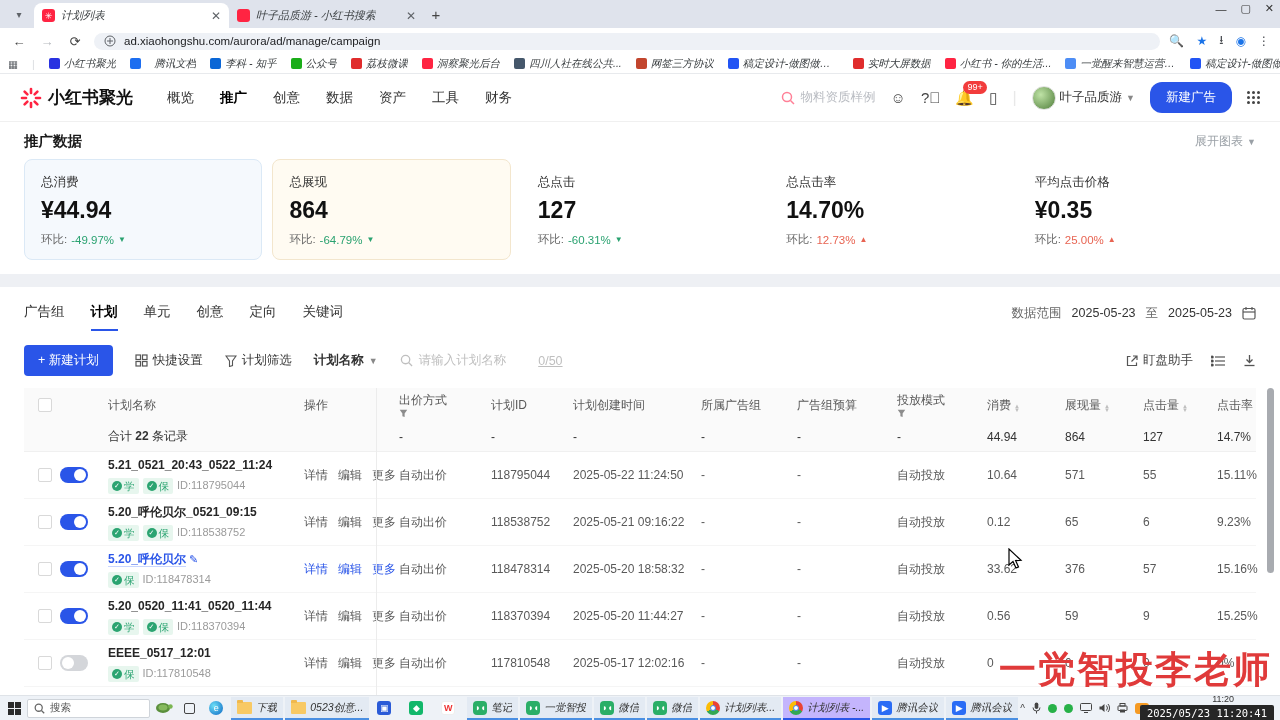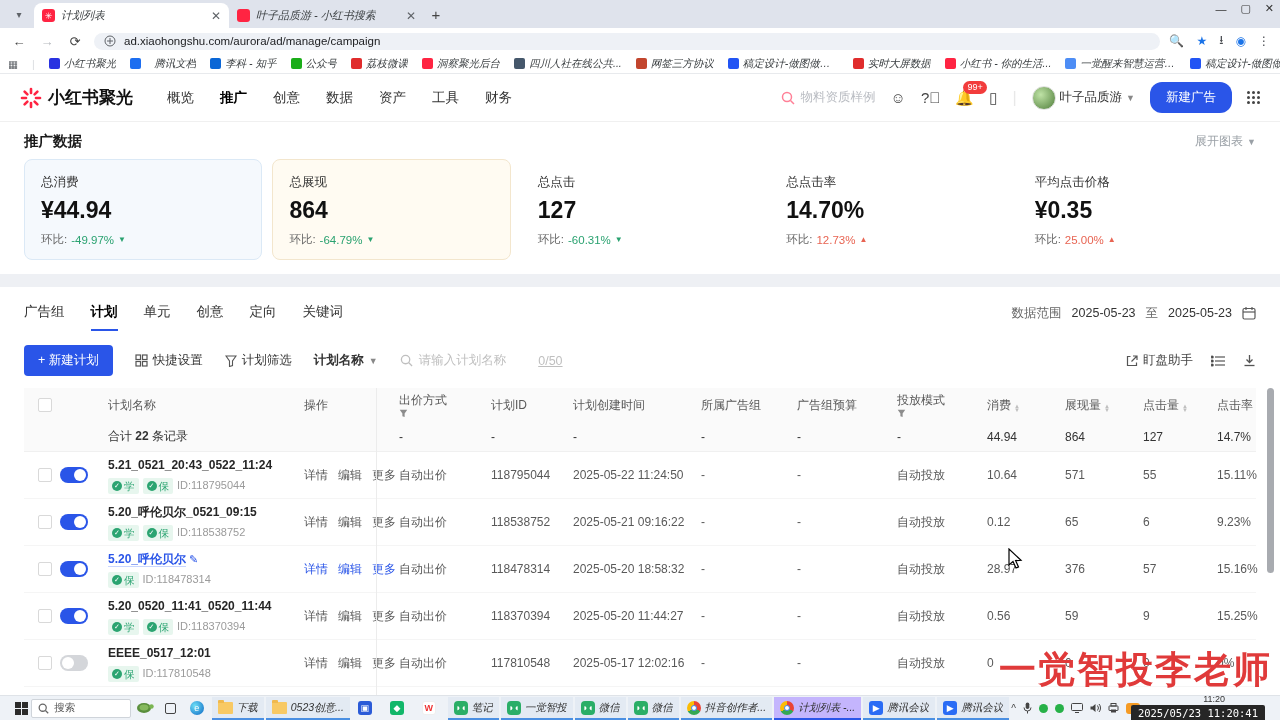--- a/index.html
+++ b/index.html
@@ -88,21 +88,21 @@
   .actions { display:flex; gap:10px; color:#595959; }
   .actions.hl { color:#2a55e8; }
   .sortico { display:inline-flex; flex-direction:column; font-size:6px; color:#bfbfbf; line-height:4px; margin-left:3px; vertical-align:1px; }
   .funnel { margin-left:3px; color:#8c8c8c; font-size:9px; }
   .coldivider { position:absolute; left:352px; top:0; bottom:0; width:1px; background:#ececec; }
   .vscroll { position:absolute; right:-18px; top:0px; width:7px; height:185px; background:#a8abb0; border-radius:4px; }
   .watermark { position:absolute; right:8px; top:645px; font-size:37px; font-weight:700; color:#e03a3a; letter-spacing:2px; white-space:nowrap; z-index:30; }
   .cursor { position:absolute; left:1008px; top:548px; z-index:40; }
 
   
-  .taskbar { position:absolute; left:0; bottom:0; width:1280px; height:25px; background:#eef2f7; border-top:1px solid #dfe3e8; display:flex; align-items:center; gap:2px; padding:0 13px; z-index:20; }
+  .taskbar { position:absolute; left:0; bottom:0; width:1280px; height:25px; background:#eef2f7; border-top:1px solid #dfe3e8; display:flex; align-items:center; gap:2px; padding:0 4px; z-index:20; }
   .tb-start { width:26px; display:flex; align-items:center; justify-content:center; }
   .winlogo { display:grid; grid-template-columns:6px 6px; grid-gap:1px; }
   .winlogo i { width:6px; height:6px; background:#2b2b2b; }
   .tb-search { width:150px; height:19px; background:#fff; border:1px solid #cfd4da; border-radius:2px; display:flex; align-items:center; gap:5px; padding:0 6px; font-size:10.5px; color:#555; }
   .turtle { font-size:15px; margin:0 2px; }
   .tbapp { height:23px; display:flex; align-items:center; gap:4px; padding:0 6px; font-size:10.5px; color:#333; position:relative; white-space:nowrap; }
   .tbapp.open { background:#e3eaf3; box-shadow:inset 0 -2px 0 #4a8fe2; }
   .tbapp.active { background:#c4b5fd; box-shadow:inset 0 -2px 0 #2a55e8; }
   .ticon { width:14px; height:14px; border-radius:3px; display:inline-flex; align-items:center; justify-content:center; font-size:9px; color:#fff; flex:0 0 14px; }
   .folder { width:15px; height:12px; background:#f8c964; border-radius:1px; position:relative; flex:0 0 15px; }
@@ -531,21 +531,21 @@
             <span>详情</span>
             <span>编辑</span>
             <span>更多</span>
           </span>
     <span class="c-bid">自动出价</span>
     <span class="c-pid">118478314</span>
     <span class="c-created">2025-05-20 18:58:32</span>
     <span class="c-group">-</span>
     <span class="c-budget">-</span>
     <span class="c-mode">自动投放</span>
-    <span class="c-cost">28.97</span>
+    <span class="c-cost">33.62</span>
     <span class="c-imp">376</span>
     <span class="c-clicks">57</span>
     <span class="c-ctr">15.16%</span>
   </div>
         <div class="trow drow">
     <span class="cb"></span>
     <span class="toggle on">
             <i></i>
           </span>
     <span class="namecell">
@@ -703,21 +703,21 @@
         <span class="t ellipsis" style="max-width:70px;">微信</span>
       </span>
       <span class="tbapp open">
         <span class="ticon" style="background:#2aae67;border-radius:4px;">◗◖</span>
         <span class="t ellipsis" style="max-width:70px;">微信</span>
       </span>
       <span class="tbapp open">
         <span class="ticon" style="background:conic-gradient(#ea4335 0 33%,#34a853 33% 66%,#fbbc05 66% 100%);border-radius:50%;">
           <span style="width:6px;height:6px;background:#fff;border:1.5px solid #4285f4;border-radius:50%;display:block;"></span>
         </span>
-        <span class="t ellipsis" style="max-width:70px;">抖音创作者...</span>
+        <span class="t ellipsis" style="max-width:70px;">计划列表...</span>
       </span>
       <span class="tbapp active">
         <span class="ticon" style="background:conic-gradient(#ea4335 0 33%,#34a853 33% 66%,#fbbc05 66% 100%);border-radius:50%;">
           <span style="width:6px;height:6px;background:#fff;border:1.5px solid #4285f4;border-radius:50%;display:block;"></span>
         </span>
         <span class="t ellipsis" style="max-width:70px;">计划列表 -...</span>
       </span>
       <span class="tbapp open">
         <span class="ticon" style="background:#2a6cf5;">▶</span>
         <span class="t ellipsis" style="max-width:70px;">腾讯会议</span>

